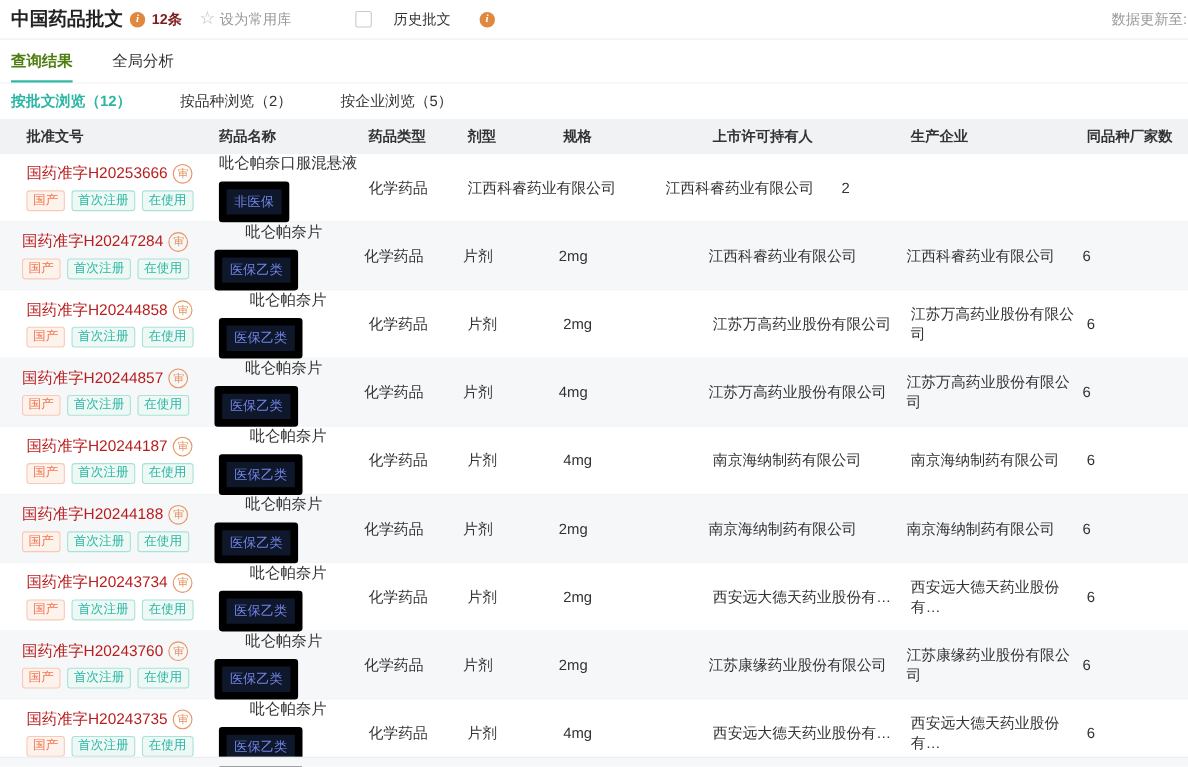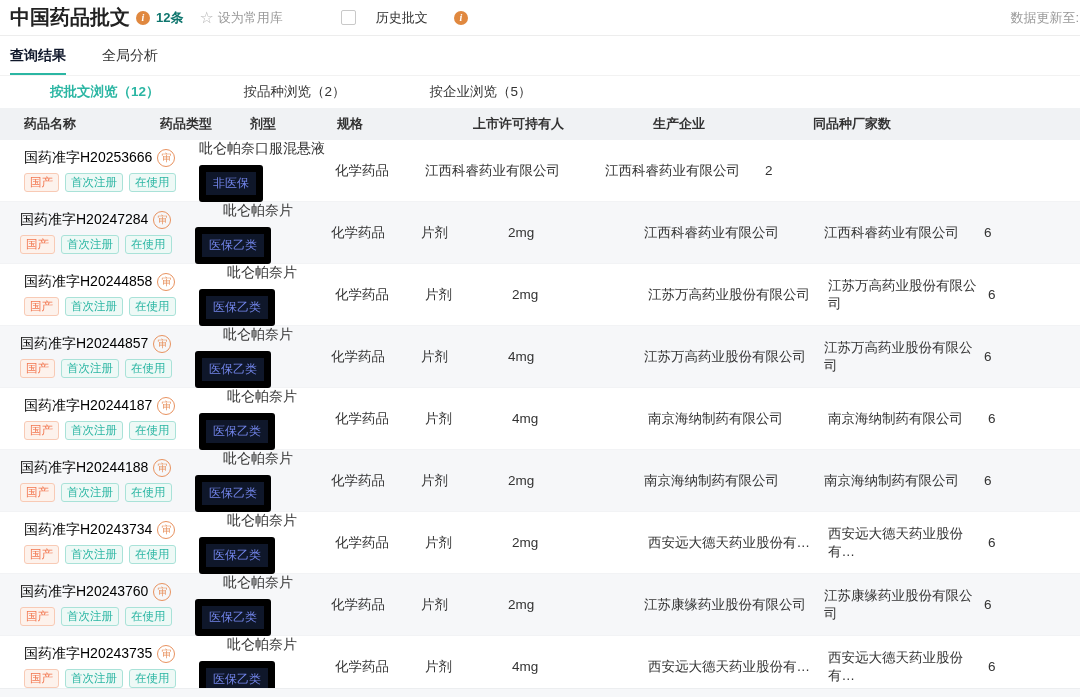--- a/index.html
+++ b/index.html
@@ -4,53 +4,53 @@
 <style>
   html,body{margin:0;padding:0;}
   body{
     width:1080px;height:697px;overflow:hidden;position:relative;
     background:#ffffff;color:#333;
     font-family:"Liberation Sans","DejaVu Sans",sans-serif;
   }
   
   .titlebar{height:36px;display:flex;align-items:center;padding-left:10px;
     border-bottom:1px solid #ededed;box-sizing:border-box;}
-  .page-title{font-size:20px;font-weight:bold;color:#222;}
+  .page-title{font-size:17px;font-weight:bold;color:#222;}
   .info-icon{width:14px;height:14px;border-radius:50%;background:#e0883f;color:#fff;
     font-size:10px;font-weight:bold;font-style:italic;display:inline-flex;
     align-items:center;justify-content:center;margin:0 6px;flex:none;font-family:"Liberation Serif",serif;}
-  .result-count{color:#0f766e;font-size:13px;font-weight:bold;margin-right:16px;}
+  .result-count{color:#7f1d1d;font-size:13px;font-weight:bold;margin-right:16px;}
   .fav-group{display:flex;align-items:center;gap:4px;color:#999;font-size:13px;margin-right:58px;cursor:pointer;}
   .star-icon{color:#b9b9b9;font-size:16px;line-height:1;}
   .hist-group{display:flex;align-items:center;gap:20px;font-size:13px;color:#333;}
   .checkbox{width:13px;height:13px;border:1px solid #c9c9c9;border-radius:2px;background:#fff;flex:none;cursor:pointer;}
   .updated{margin-left:auto;color:#999;font-size:13px;padding-right:1px;white-space:nowrap;}
   
   .tabs{height:40px;display:flex;align-items:stretch;gap:36px;padding-left:10px;
     border-bottom:1px solid #f2f2f2;box-sizing:border-box;}
   .tab{display:flex;align-items:center;font-size:14px;color:#333;position:relative;cursor:pointer;}
-  .tab.active{color:#0f172a;font-weight:bold;}
+  .tab.active{color:#4d7c0f;font-weight:bold;}
   .tab.active::after{content:"";position:absolute;left:0;right:0;bottom:0;height:2px;background:#2bb6a3;}
   
   .subtabs{height:32px;display:flex;align-items:center;gap:44px;padding-left:10px;}
-  .subtab{font-size:13.5px;color:#333;cursor:pointer;margin-left:40px;}
+  .subtab{font-size:13.5px;color:#333;cursor:pointer;}
   .subtab.active{color:#2bb6a3;font-weight:bold;}
   
   .thead{height:32px;display:flex;align-items:center;background:#f0f2f4;
     padding-left:24px;box-sizing:border-box;}
   .th{font-size:13px;font-weight:bold;color:#333;box-sizing:border-box;padding-right:10px;}
   .c1{width:175px;}.c2{width:136px;}.c3{width:90px;}.c4{width:87px;}
   .c5{width:136px;}.c6{width:180px;}.c7{width:160px;}.c8{flex:1;}
   .trow{height:62px;display:flex;padding-left:24px;box-sizing:border-box;
     border-bottom:1px solid #f2f3f5;background:#fff;cursor:pointer;}
   .trow.alt{background:#f6f7f9;padding-left:20px;}
   .cell{display:flex;flex-direction:column;justify-content:center;
     box-sizing:border-box;padding-right:10px;font-size:13.5px;color:#333;}
   .approval-line{display:flex;align-items:center;gap:5px;}
-  .approval-no{color:#000000;font-size:14px;white-space:nowrap;}
+  .approval-no{color:#b91c1c;font-size:14px;white-space:nowrap;}
   .review-badge{width:16px;height:16px;border:1px solid #e8925f;color:#e8925f;
     border-radius:50%;font-size:10px;display:inline-flex;align-items:center;
     justify-content:center;flex:none;}
   .tagline{display:flex;gap:6px;margin-top:6px;}
   .tag{font-size:11.5px;line-height:1;padding:3px 5px;border-radius:3px;border:1px solid;white-space:nowrap;}
   .tag.orange{color:#f2764f;border-color:#f8cab5;background:#fdf2ec;}
   .tag.teal{color:#2bb6a3;border-color:#a9e2d8;background:#eef9f6;}
   .drug-name{font-size:14px;color:#333;text-align:center;}
   .ins-tag{display:inline-block;align-self:flex-start;font-size:12px;color:#7285ea;
     border:7px solid #000000;background:#0f172a;border-radius:3px;
@@ -82,20 +82,21 @@
     <div class="tab">全局分析</div>
   </div>
 
 <div class="subtabs">
     <div class="subtab active">按批文浏览（12）</div>
     <div class="subtab">按品种浏览（2）</div>
     <div class="subtab">按企业浏览（5）</div>
   </div>
 
 <div class="thead">
+  <div class="th c1">批准文号</div>
   <div class="th c2">药品名称</div>
   <div class="th c3">药品类型</div>
   <div class="th c4">剂型</div>
   <div class="th c5">规格</div>
   <div class="th c6">上市许可持有人</div>
   <div class="th c7">生产企业</div>
   <div class="th c8">同品种厂家数</div>
 </div>
 
 <div id="tbody">

